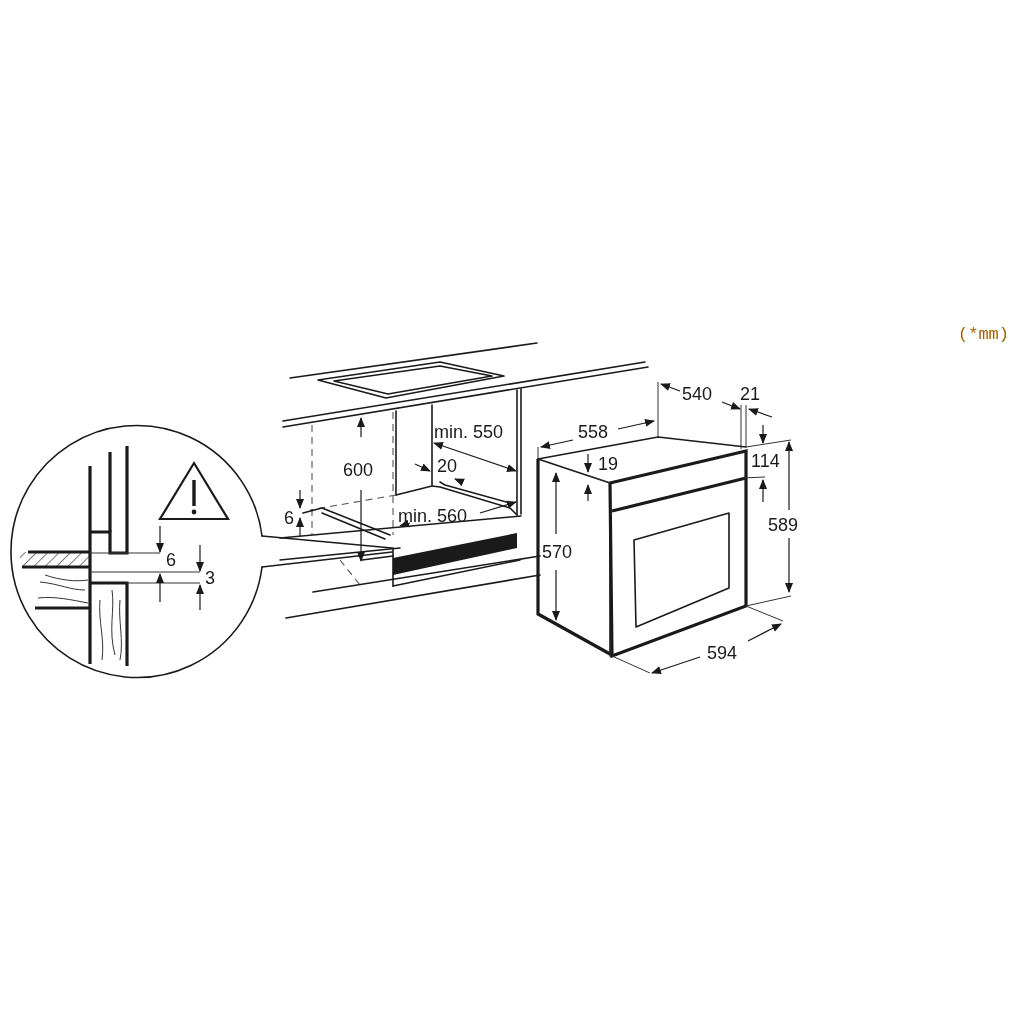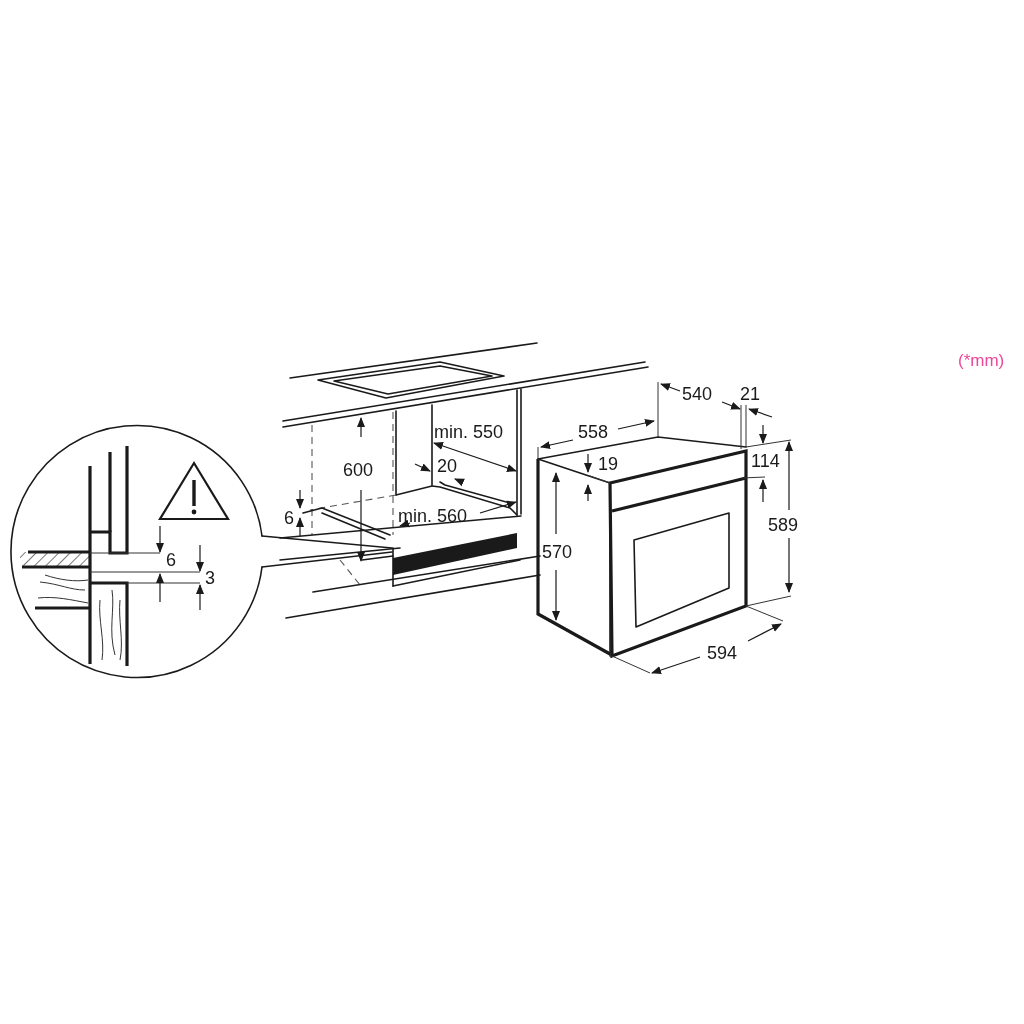--- a/index.html
+++ b/index.html
@@ -4,21 +4,21 @@
 <style>
   html, body { margin: 0; padding: 0; background: #ffffff; }
   body { width: 1024px; height: 1024px; position: relative; overflow: hidden; font-family: "Liberation Sans", sans-serif; }
   #diagram { position: absolute; left: 0; top: 0; width: 1024px; height: 1024px; }
   .ln { stroke: #1a1a1a; fill: none; stroke-width: 1.6; stroke-linecap: round; stroke-linejoin: round; }
   .thick { stroke: #1a1a1a; fill: none; stroke-width: 3.2; stroke-linejoin: miter; }
   .thin { stroke: #333; fill: none; stroke-width: 1; }
   .dash { stroke: #555; fill: none; stroke-width: 1.1; stroke-dasharray: 7 5; }
   .dim { stroke: #1a1a1a; stroke-width: 1.2; fill: none; }
   .lbl { font-family: "Liberation Sans", sans-serif; font-size: 18px; fill: #1a1a1a; }
-  .unit { position: absolute; left: 958px; top: 351px; font-size: 17px; color: #ec4899; font-family: Liberation Sans, sans-serif; }
+  .unit { position: absolute; left: 958px; top: 325px; font-size: 17px; color: #a16207; font-family: Liberation Mono, monospace; }
 </style>
 </head>
 <body>
 
 <svg id="diagram" viewBox="0 0 1024 1024" xmlns="http://www.w3.org/2000/svg">
   <defs>
     <marker id="ah" markerWidth="10" markerHeight="10" refX="9" refY="5" orient="auto-start-reverse" markerUnits="userSpaceOnUse">
       <path d="M0,1 L10,5 L0,9 Z" fill="#1a1a1a"></path>
     </marker>
     <clipPath id="circleClip">

